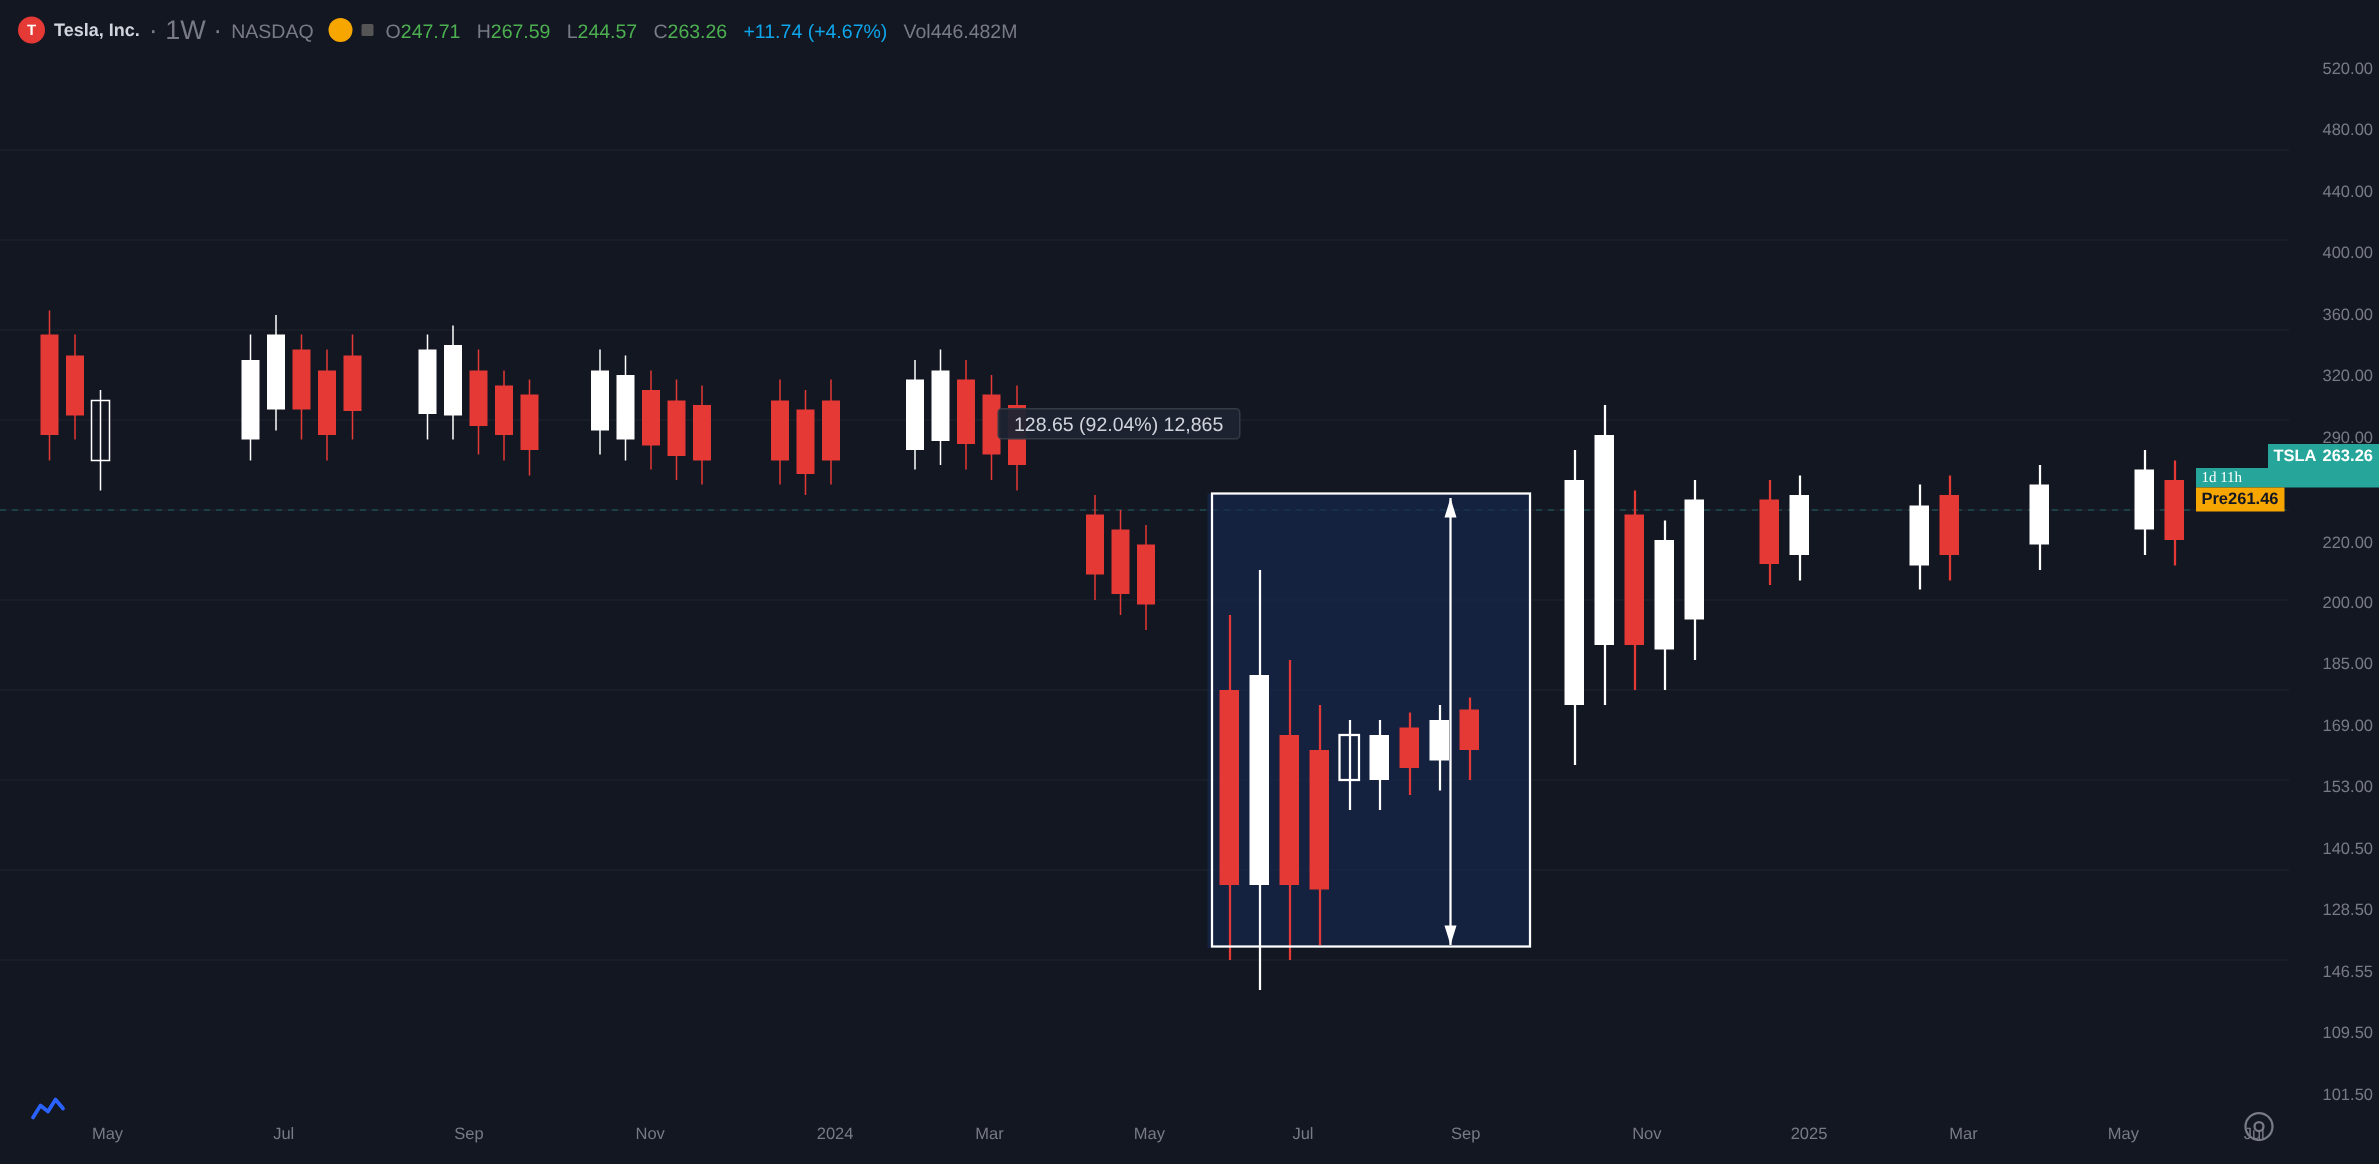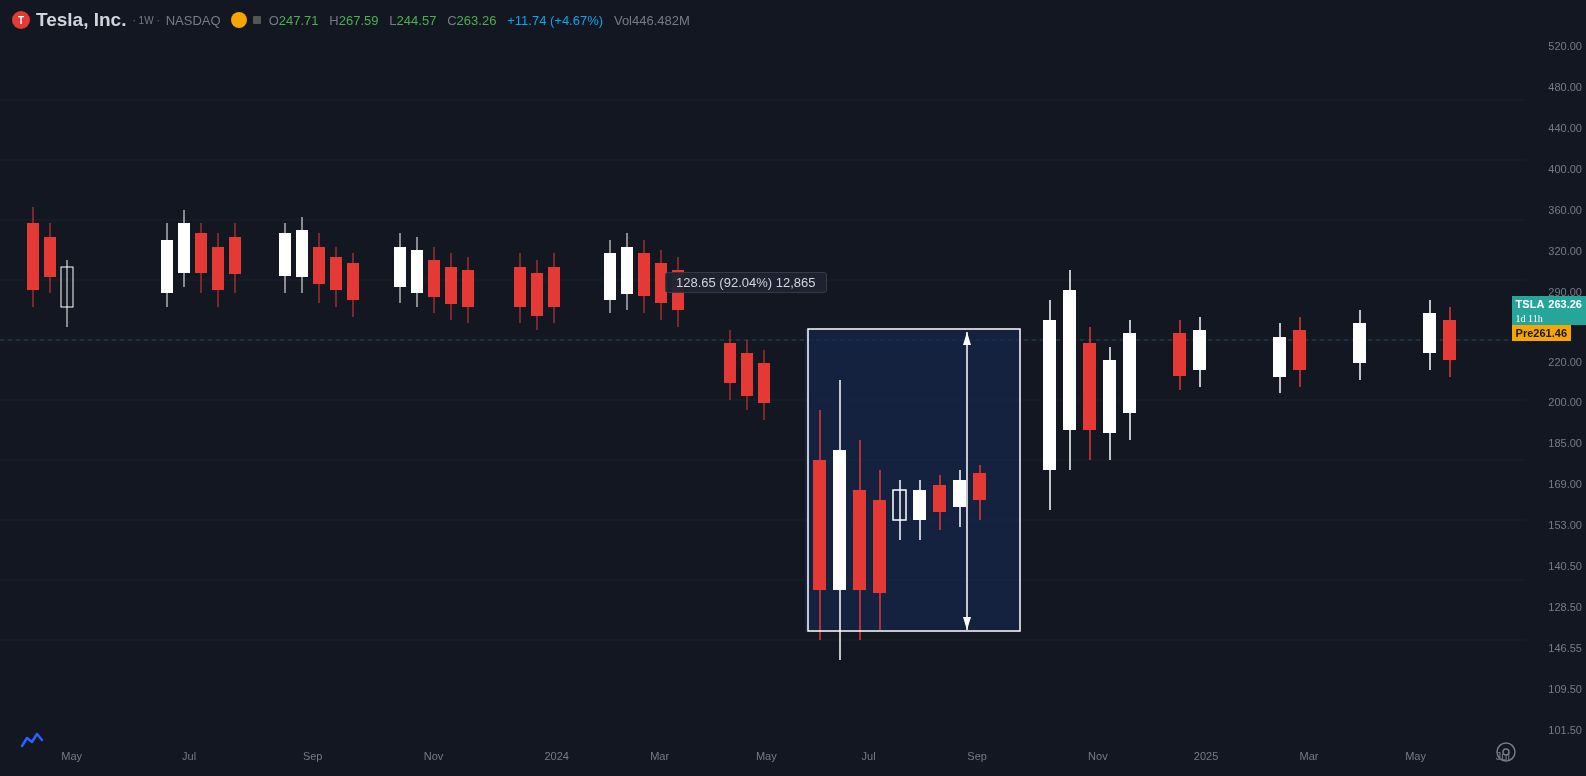--- a/index.html
+++ b/index.html
@@ -45,26 +45,26 @@
       background: #e53935;
       border-radius: 50%;
       display: flex;
       align-items: center;
       justify-content: center;
       font-size: 10px;
       font-weight: bold;
       color: white;
     }
     .ticker-name {
-      font-size: 19px;
+      font-size: 12px;
       font-weight: 600;
       color: #d1d4dc;
     }
     .ticker-interval {
-      font-size: 10px;
+      font-size: 18px;
       color: #787b86;
     }
     .exchange {
       font-size: 13px;
       color: #787b86;
     }
     .ohlcv-data {
       font-size: 13px;
       color: #787b86;
     }
@@ -414,21 +414,21 @@
   <span class="y-label">140.50</span>
   <span class="y-label">128.50</span>
   <span class="y-label">146.55</span>
   <span class="y-label">109.50</span>
   <span class="y-label">101.50</span>
 </div>
 
 <div class="price-badge" style="top: 296px; right: 0;">
   <div style="display:flex; align-items:stretch;">
     <div style="display:flex; flex-direction:column;">
-      <div class="price-badge-tsla" style="display:flex; gap:4px; align-items:center;">
+      <div class="price-badge-tsla" style="display:flex; gap:4px; align-items:center;margin-left:48px;">
         <span>TSLA</span>
         <span>263.26</span>
       </div>
       <div class="price-badge-time">1d 11h</div>
     </div>
   </div>
   <div class="price-badge-pre">
     <span>Pre</span>
     <span>261.46</span>
   </div>

